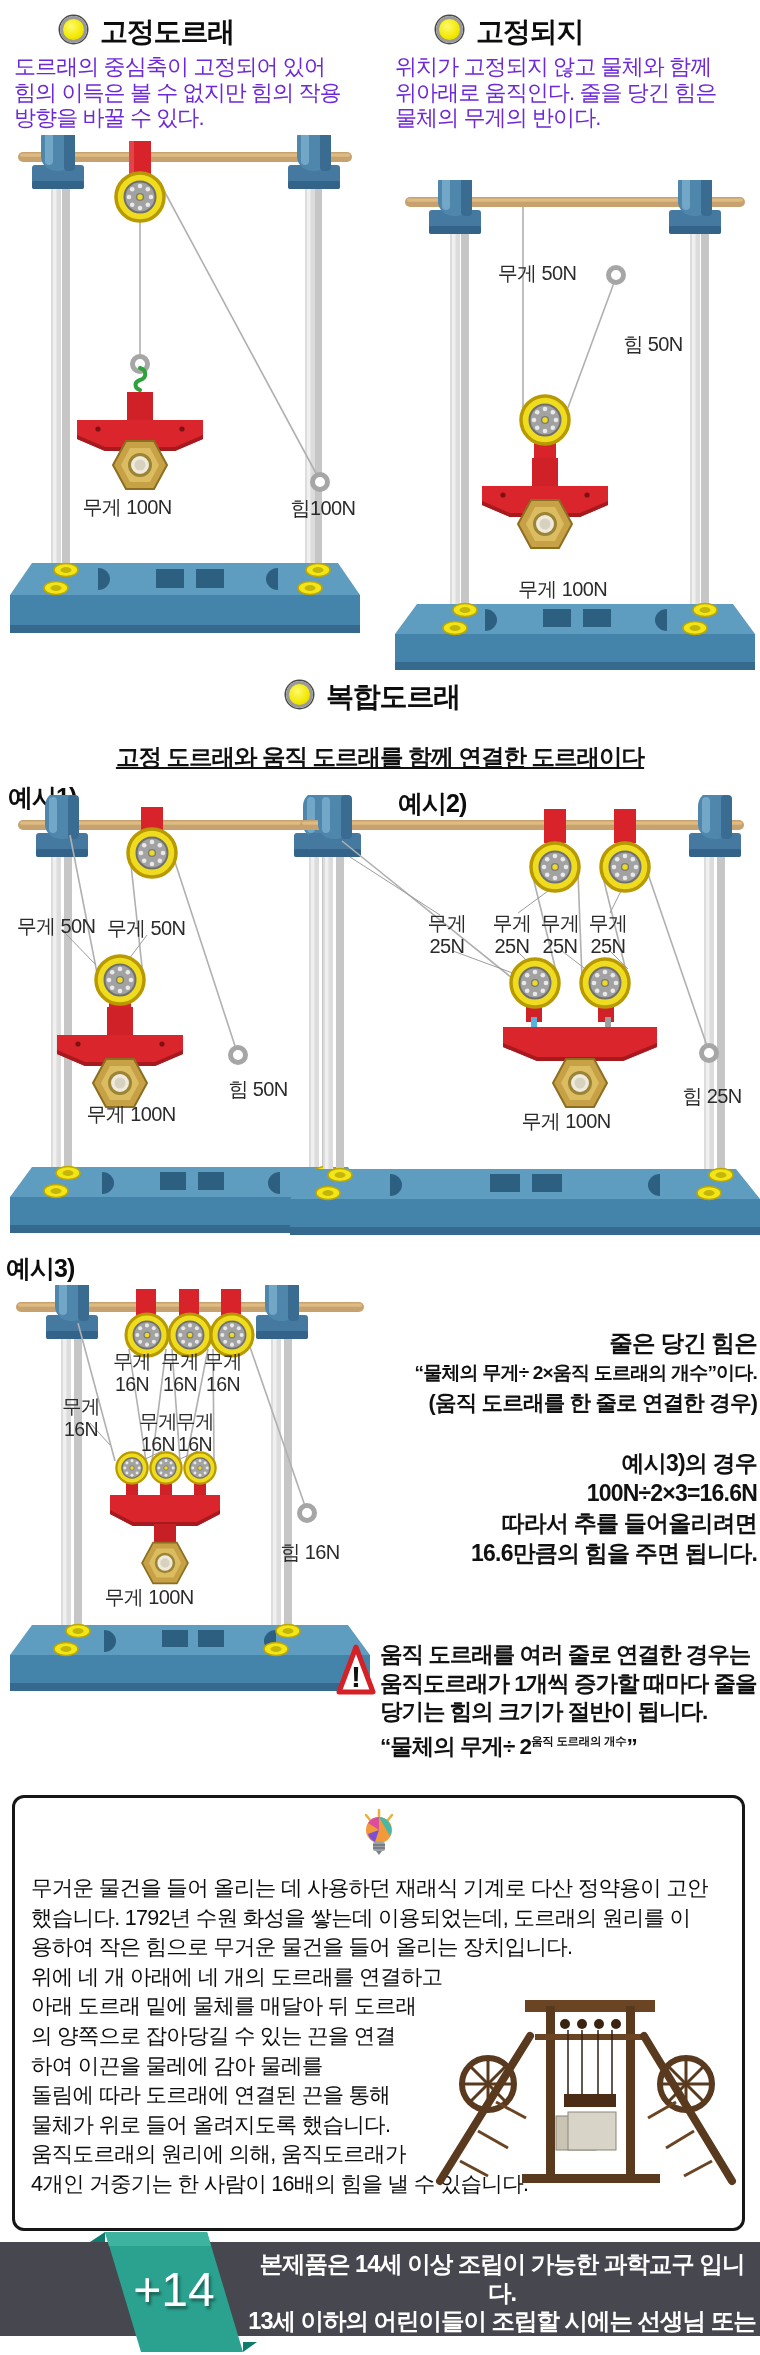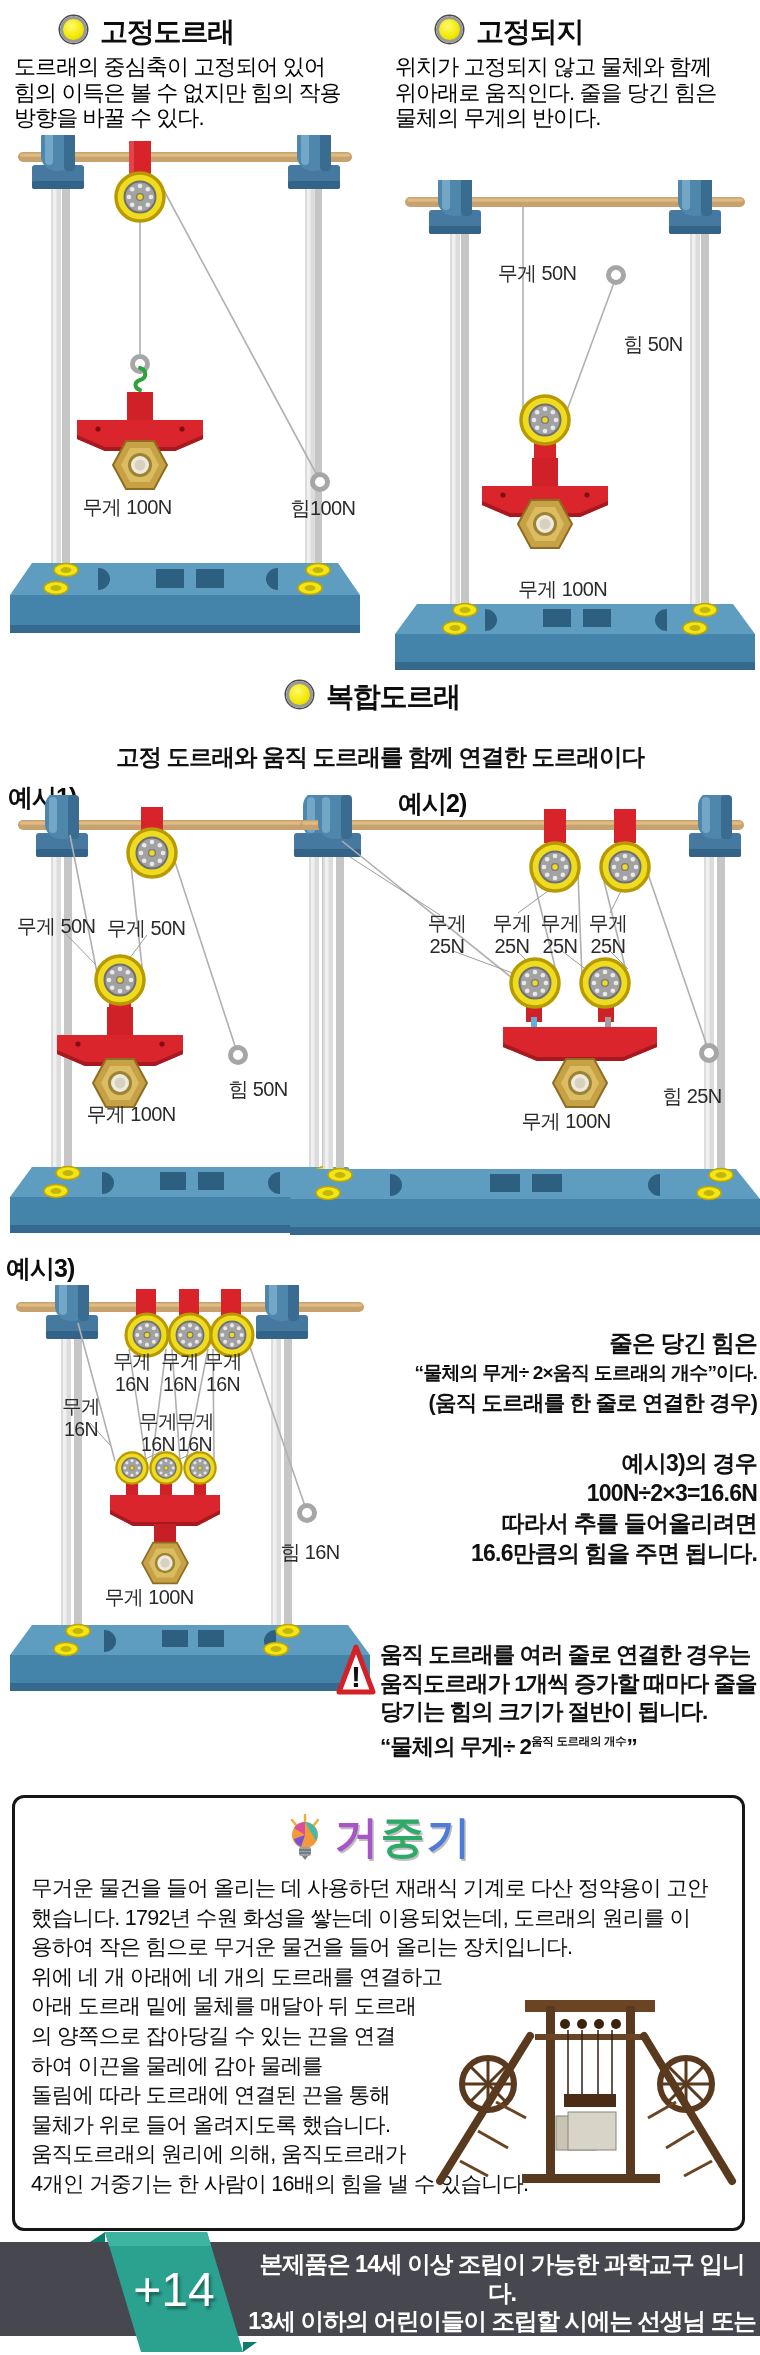--- a/index.html
+++ b/index.html
@@ -4,25 +4,25 @@
 <style>
   html,body{margin:0;padding:0;background:#fff;}
   body{font-family:"Liberation Sans","DejaVu Sans",sans-serif;color:#111;}
   .page{position:relative;width:760px;height:2355px;background:#fff;overflow:hidden;}
   .fig{position:absolute;display:block;}
   .bullet{position:absolute;width:27px;height:27px;border-radius:50%;box-sizing:border-box;
     background:radial-gradient(circle at 40% 35%, #fdfa6e, #f2e800 60%, #d6cd00);
     border:3px solid #999;box-shadow:0 0 0 1.5px #4a4a4a;}
   .h-title{position:absolute;font-size:28px;font-weight:700;letter-spacing:-1.2px;color:#0d0d0d;}
   .desc{position:absolute;font-size:22px;line-height:25.5px;font-weight:500;letter-spacing:-0.9px;
-    white-space:pre-line;color:#000000;}
+    white-space:pre-line;color:#6d28d9;}
   .lbl{position:absolute;font-size:20px;line-height:23px;font-weight:500;letter-spacing:-0.6px;
     color:#2a2a2a;text-align:center;white-space:pre-line;}
   .ex-name{position:absolute;font-size:25px;font-weight:700;letter-spacing:-1px;color:#0d0d0d;}
-  .subtitle{position:absolute;width:760px;text-align:center;font-size:23.5px;font-weight:700;letter-spacing:-1px;}
+  .subtitle{position:absolute;width:760px;text-align:center;font-size:23.5px;font-weight:700;letter-spacing:-1px;text-decoration:underline;}
   .rule-block{position:absolute;width:372px;text-align:center;font-weight:700;letter-spacing:-0.8px;}
   .rule-block div{line-height:30px;text-align:right;}
   .warn-text{position:absolute;font-size:22.5px;font-weight:700;line-height:28.7px;letter-spacing:-1px;}
   .exp{font-size:11.5px;vertical-align:9px;letter-spacing:-0.3px;}
   .gj-box{position:absolute;border:3.5px solid #161616;border-radius:12px;background:#fff;}
   .gj-header{position:absolute;left:0;top:10px;width:100%;display:flex;justify-content:center;align-items:center;gap:10px;}
   .gj-title{font-size:44px;font-weight:700;letter-spacing:2px;text-shadow:1.5px 1.5px 0 rgba(70,70,70,.35);}
   .gj-title .c1{color:#a855c8;}
   .gj-title .c2{color:#2fa968;}
   .gj-title .c3{color:#4f7ad8;}
@@ -280,21 +280,21 @@
     </g>
   </svg>
   <div class="lbl" style="left:421px;top:912px;width:52px">무게
 25N</div>
   <div class="lbl" style="left:486px;top:912px;width:52px">무게
 25N</div>
   <div class="lbl" style="left:534px;top:912px;width:52px">무게
 25N</div>
   <div class="lbl" style="left:582px;top:912px;width:52px">무게
 25N</div>
-  <div class="lbl" style="left:648px;top:1085px;width:88px">힘 25N</div>
+  <div class="lbl" style="left:668px;top:1085px;width:88px">힘 25N</div>
   <div class="lbl" style="left:505px;top:1110px;width:122px">무게 100N</div>
 
   <div class="ex-name" style="left:6px;top:1252px">예시3)</div>
 
   <svg class="fig" style="left:10px;top:1285px" width="360" height="420" viewBox="0 0 360 420">
     <rect x="6" y="17" width="348" height="10" rx="5" fill="#c8a26e"></rect>
     <rect x="8" y="18.5" width="344" height="3.2" rx="1.6" fill="#ddbb83"></rect>
     <rect x="64" y="44" width="8" height="300" fill="#c6c6c6"></rect>
     <rect x="51" y="46" width="10" height="300" fill="#dcdcdc"></rect>
     <rect x="53" y="46" width="3.5" height="300" fill="#f0f0f0"></rect>
@@ -406,21 +406,20 @@
         </g>
         <circle cx="20" cy="22" r="13" fill="#f29a3a"></circle>
         <path d="M20,9 a13,13 0 0 1 11,19 z" fill="#46b8a8"></path>
         <path d="M20,22 l-11,-7 a13,13 0 0 1 11,-6 z" fill="#d94f9b"></path>
         <path d="M9,26 a13,13 0 0 0 7,8 l4,-12 z" fill="#7c4fd9"></path>
         <rect x="14" y="34" width="12" height="9" rx="2" fill="#9aa0a6"></rect>
         <line x1="14" y1="37" x2="26" y2="37" stroke="#6d7277" stroke-width="1.5"></line>
         <line x1="14" y1="40" x2="26" y2="40" stroke="#6d7277" stroke-width="1.5"></line>
         <path d="M17,43 h6 l-3,4 z" fill="#7b8187"></path>
       </svg>
-      <div class="gj-title"><span class="c1">거</span><span class="c2">중</span><span class="c3">기</span></div>
     </div>
     <div class="gj-body" style="left:16px;top:76px;width:700px">무거운 물건을 들어 올리는 데 사용하던 재래식 기계로 다산 정약용이 고안
 했습니다. 1792년 수원 화성을 쌓는데 이용되었는데, 도르래의 원리를 이
 용하여 작은 힘으로 무거운 물건을 들어 올리는 장치입니다.
 위에 네 개 아래에 네 개의 도르래를 연결하고
 아래 도르래 밑에 물체를 매달아 뒤 도르래
 의 양쪽으로 잡아당길 수 있는 끈을 연결
 하여 이끈을 물레에 감아 물레를
 돌림에 따라 도르래에 연결된 끈을 통해
 물체가 위로 들어 올려지도록 했습니다.

